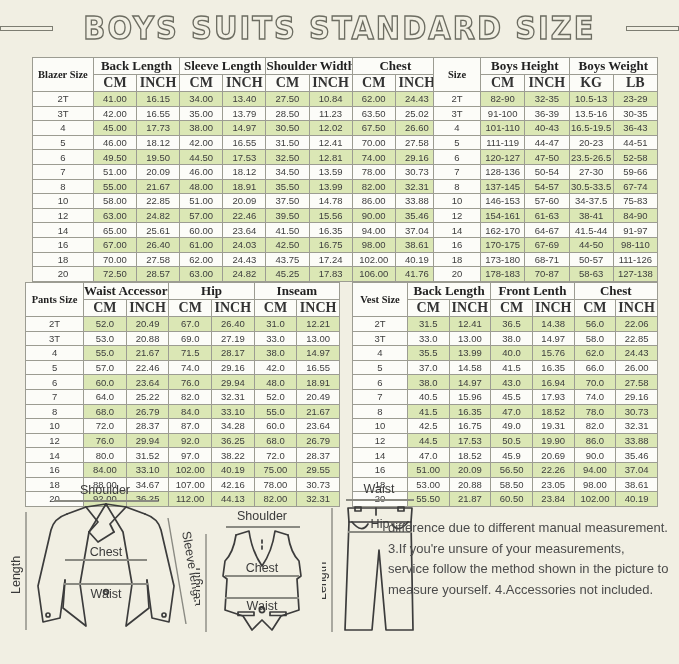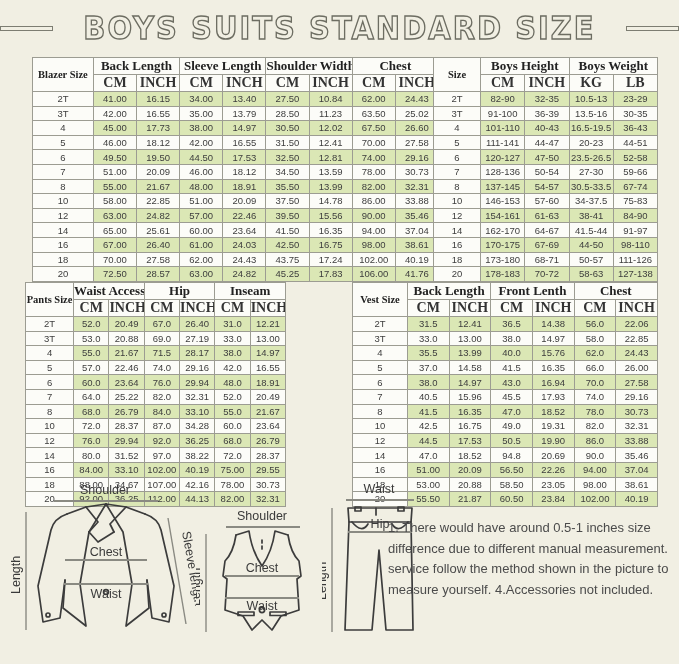--- a/index.html
+++ b/index.html
@@ -34,21 +34,21 @@
   }
   
   table.size-table{
     position:absolute; border-collapse:collapse; table-layout:fixed;
     background:var(--row-white);
     border:1.5px solid var(--border-dark);
     font-size:9.5px;
   }
   #table-blazer{left:20px; top:57px; width:407px; height:221px;margin-left:12px;}
   #table-size  {left:433px; top:57px; width:225px; height:221px;padding-left:45px;}
-  #table-pants {left:25px; top:282px; width:261px; height:221px;}
+  #table-pants {left:25px; top:282px; width:315px; height:221px;}
   #table-vest  {left:352px; top:282px; width:306px; height:221px;}
   .size-table th,.size-table td{
     border:1px solid var(--border-light);
     text-align:center; vertical-align:middle;
     overflow:hidden; white-space:nowrap;
   }
   .size-table th.corner{
     font-family:"Liberation Serif", serif; font-weight:bold; font-size:10.5px; color:#222;
     background:var(--row-white);
   }
@@ -305,21 +305,21 @@
       </tr>
       <tr class="odd">
         <td class="size-cell">4</td>
         <td class="data-cell">101-110</td>
         <td class="data-cell">40-43</td>
         <td class="data-cell">16.5-19.5</td>
         <td class="data-cell">36-43</td>
       </tr>
       <tr class="even">
         <td class="size-cell">5</td>
-        <td class="data-cell">111-141</td>
+        <td class="data-cell">111-119</td>
         <td class="data-cell">44-47</td>
         <td class="data-cell">20-23</td>
         <td class="data-cell">44-51</td>
       </tr>
       <tr class="odd">
         <td class="size-cell">6</td>
         <td class="data-cell">120-127</td>
         <td class="data-cell">47-50</td>
         <td class="data-cell">23.5-26.5</td>
         <td class="data-cell">52-58</td>
@@ -369,21 +369,21 @@
       <tr class="even">
         <td class="size-cell">18</td>
         <td class="data-cell">173-180</td>
         <td class="data-cell">68-71</td>
         <td class="data-cell">50-57</td>
         <td class="data-cell">111-126</td>
       </tr>
       <tr class="odd">
         <td class="size-cell">20</td>
         <td class="data-cell">178-183</td>
-        <td class="data-cell">70-72</td>
+        <td class="data-cell">70-87</td>
         <td class="data-cell">58-63</td>
         <td class="data-cell">127-138</td>
       </tr>
     </tbody>
   </table>
 <table id="table-pants" class="size-table">
     <colgroup>
       <col style="width: 18.5%;">
       <col style="width: 13.5833%;">
       <col style="width: 13.5833%;">
@@ -633,21 +633,21 @@
         <td class="data-cell">17.53</td>
         <td class="data-cell">50.5</td>
         <td class="data-cell">19.90</td>
         <td class="data-cell">86.0</td>
         <td class="data-cell">33.88</td>
       </tr>
       <tr class="even">
         <td class="size-cell">14</td>
         <td class="data-cell">47.0</td>
         <td class="data-cell">18.52</td>
-        <td class="data-cell">94.8</td>
+        <td class="data-cell">45.9</td>
         <td class="data-cell">20.69</td>
         <td class="data-cell">90.0</td>
         <td class="data-cell">35.46</td>
       </tr>
       <tr class="odd">
         <td class="size-cell">16</td>
         <td class="data-cell">51.00</td>
         <td class="data-cell">20.09</td>
         <td class="data-cell">56.50</td>
         <td class="data-cell">22.26</td>
@@ -741,17 +741,17 @@
         <path d="M86,42 Q76,54 70,44"></path>
         <path d="M27,42 L23,150 L50,150 L57,70 L64,150 L91,150 L89,42"></path>
       </g>
       <line class="measure" x1="26" y1="52" x2="90" y2="52"></line>
       <text class="diag-label" x="58" y="48" text-anchor="middle">Hip</text>
     </svg>
   </div>
 </div>
 
 <div class="notes">
-  <div>1. There would have around 0.5-1 inches size</div>
   <div>difference due to different manual measurement.</div>
+  <div>3.If you're unsure of your measurements,</div>
   <div>service follow the method shown in the picture to</div>
   <div>measure yourself. 4.Accessories not included.</div>
 </div>
 
 </body></html>

